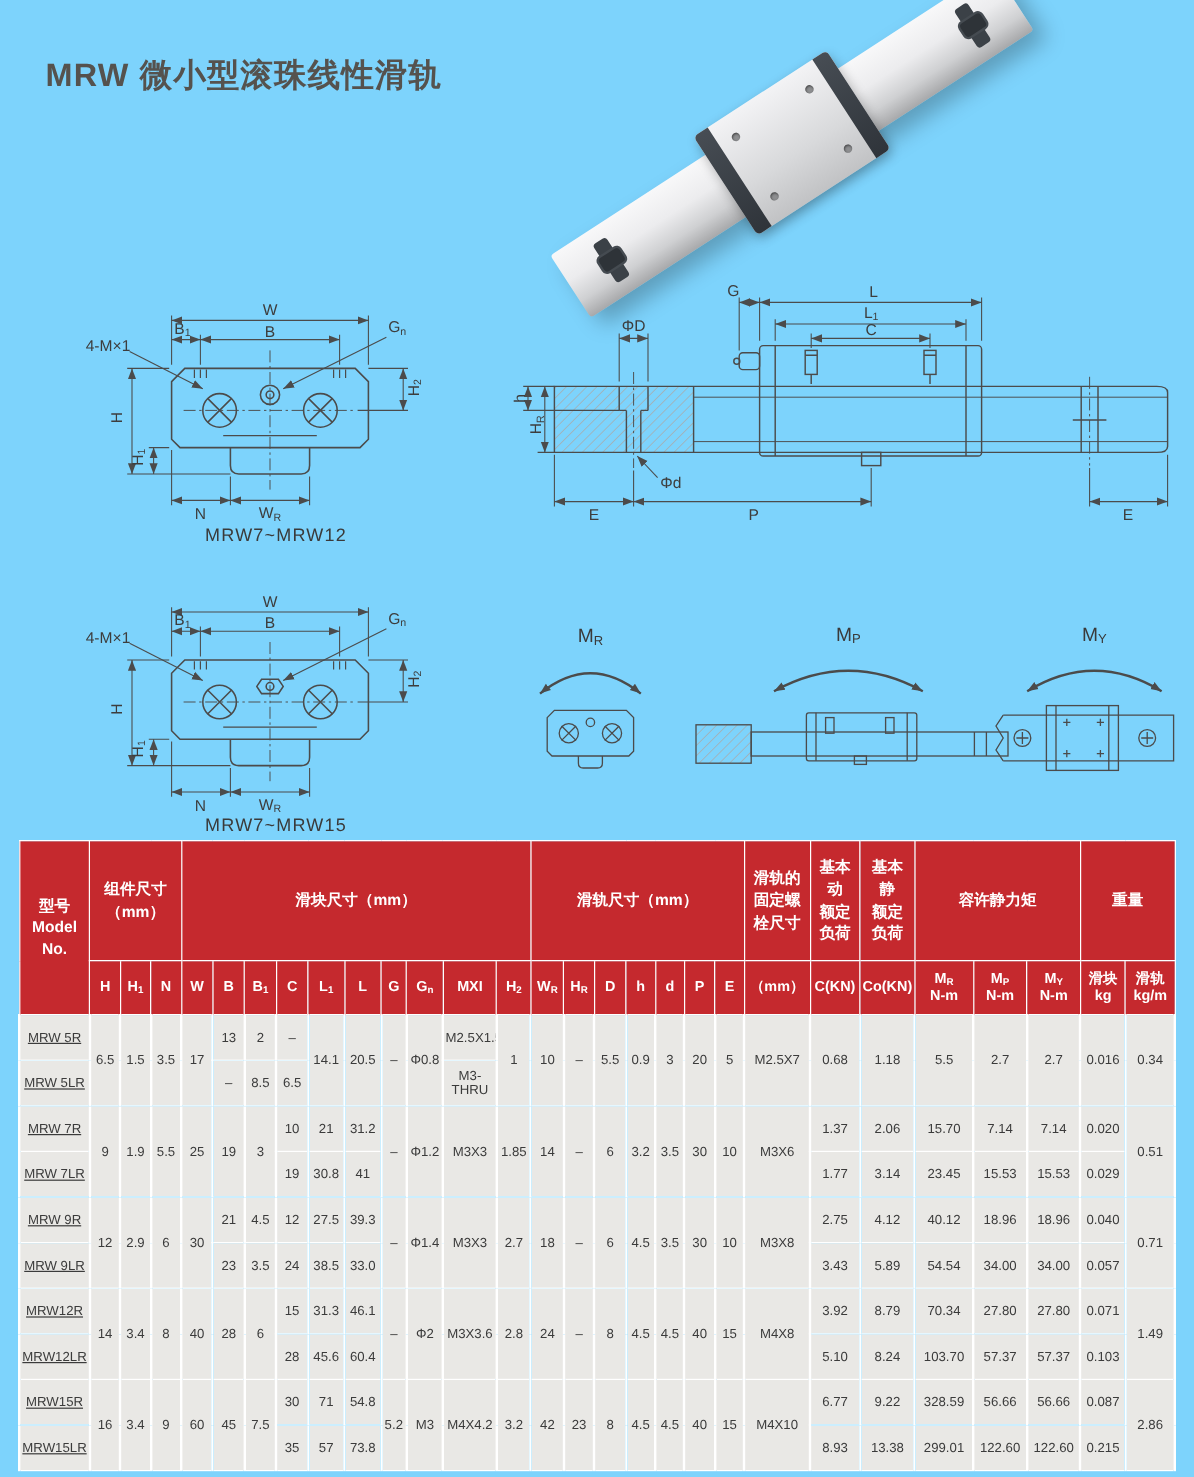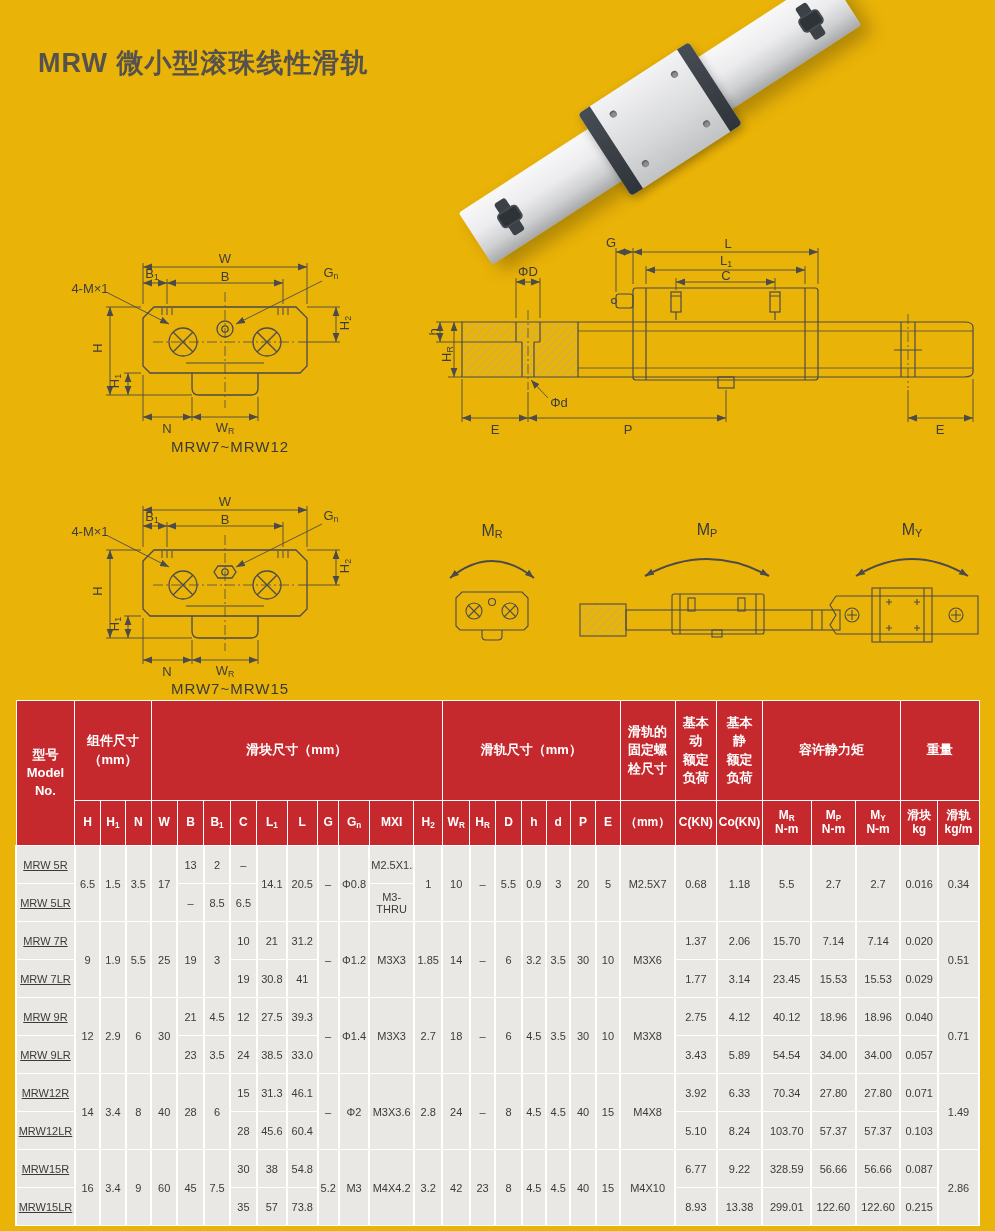--- a/index.html
+++ b/index.html
@@ -1,16 +1,16 @@
 <!DOCTYPE html>
 <html><head>
 <meta charset="utf-8">
 <style>
   html,body{margin:0;padding:0;background:#fff;}
-  .page{position:relative;width:995px;height:1231px;background:#eab308;font-family:"Liberation Sans",sans-serif;overflow:hidden;}
+  .page{position:relative;width:995px;height:1231px;background:#7dd3fc;font-family:"Liberation Sans",sans-serif;overflow:hidden;}
   .title{position:absolute;left:38px;top:45px;font-size:27px;font-weight:bold;color:#55524e;letter-spacing:1px;}
 
   
   .photo{position:absolute;left:445px;top:10px;width:430px;height:218px;}
   .iso{position:absolute;left:50%;top:50%;width:440px;height:62px;transform:translate(-50%,-50%) rotate(-33deg);}
   .rail{position:absolute;inset:0;background:linear-gradient(180deg,#f8f8f9 0%,#ececee 42%,#cfd0d2 74%,#a7a8aa 100%);border-radius:3px;box-shadow:6px 12px 18px rgba(0,0,0,0.25);}
   .clamp{position:absolute;top:50%;width:13px;height:38px;transform:translateY(-50%);background:#3b4147;border-radius:3px;}
   .clamp::after{content:"";position:absolute;left:50%;top:50%;width:20px;height:13px;transform:translate(-50%,-50%);background:#2e3338;border-radius:3px;box-shadow:0 0 0 2px #454b51;}
   .c1{left:34px;} .c2{right:34px;}
   .carriage{position:absolute;left:50%;top:50%;transform:translate(-50%,-50%);width:132px;height:98px;background:linear-gradient(180deg,#f3f3f5,#d8d9db 60%,#c1c2c4);border-radius:4px;box-shadow:0 4px 10px rgba(0,0,0,0.28);}
@@ -504,21 +504,21 @@
           <td rowspan="2" class="span2">2.8</td>
           <td rowspan="2" class="span2">24</td>
           <td rowspan="2" class="span2">–</td>
           <td rowspan="2" class="span2">8</td>
           <td rowspan="2" class="span2">4.5</td>
           <td rowspan="2" class="span2">4.5</td>
           <td rowspan="2" class="span2">40</td>
           <td rowspan="2" class="span2">15</td>
           <td rowspan="2" class="span2">M4X8</td>
           <td>3.92</td>
-          <td>6.33</td>
+          <td>8.79</td>
           <td>70.34</td>
           <td>27.80</td>
           <td>27.80</td>
           <td>0.071</td>
           <td rowspan="2" class="span2">1.49</td>
         </tr>
         <tr class="grp-end">
           <td class="model">MRW12LR</td>
           <td>28</td>
           <td>45.6</td>
@@ -532,21 +532,21 @@
         </tr>
         <tr>
           <td class="model">MRW15R</td>
           <td rowspan="2" class="span2">16</td>
           <td rowspan="2" class="span2">3.4</td>
           <td rowspan="2" class="span2">9</td>
           <td rowspan="2" class="span2">60</td>
           <td rowspan="2" class="span2">45</td>
           <td rowspan="2" class="span2">7.5</td>
           <td>30</td>
-          <td>38</td>
+          <td>71</td>
           <td>54.8</td>
           <td rowspan="2" class="span2">5.2</td>
           <td rowspan="2" class="span2">M3</td>
           <td rowspan="2" class="span2 tiny">M4X4.2</td>
           <td rowspan="2" class="span2">3.2</td>
           <td rowspan="2" class="span2">42</td>
           <td rowspan="2" class="span2">23</td>
           <td rowspan="2" class="span2">8</td>
           <td rowspan="2" class="span2">4.5</td>
           <td rowspan="2" class="span2">4.5</td>

